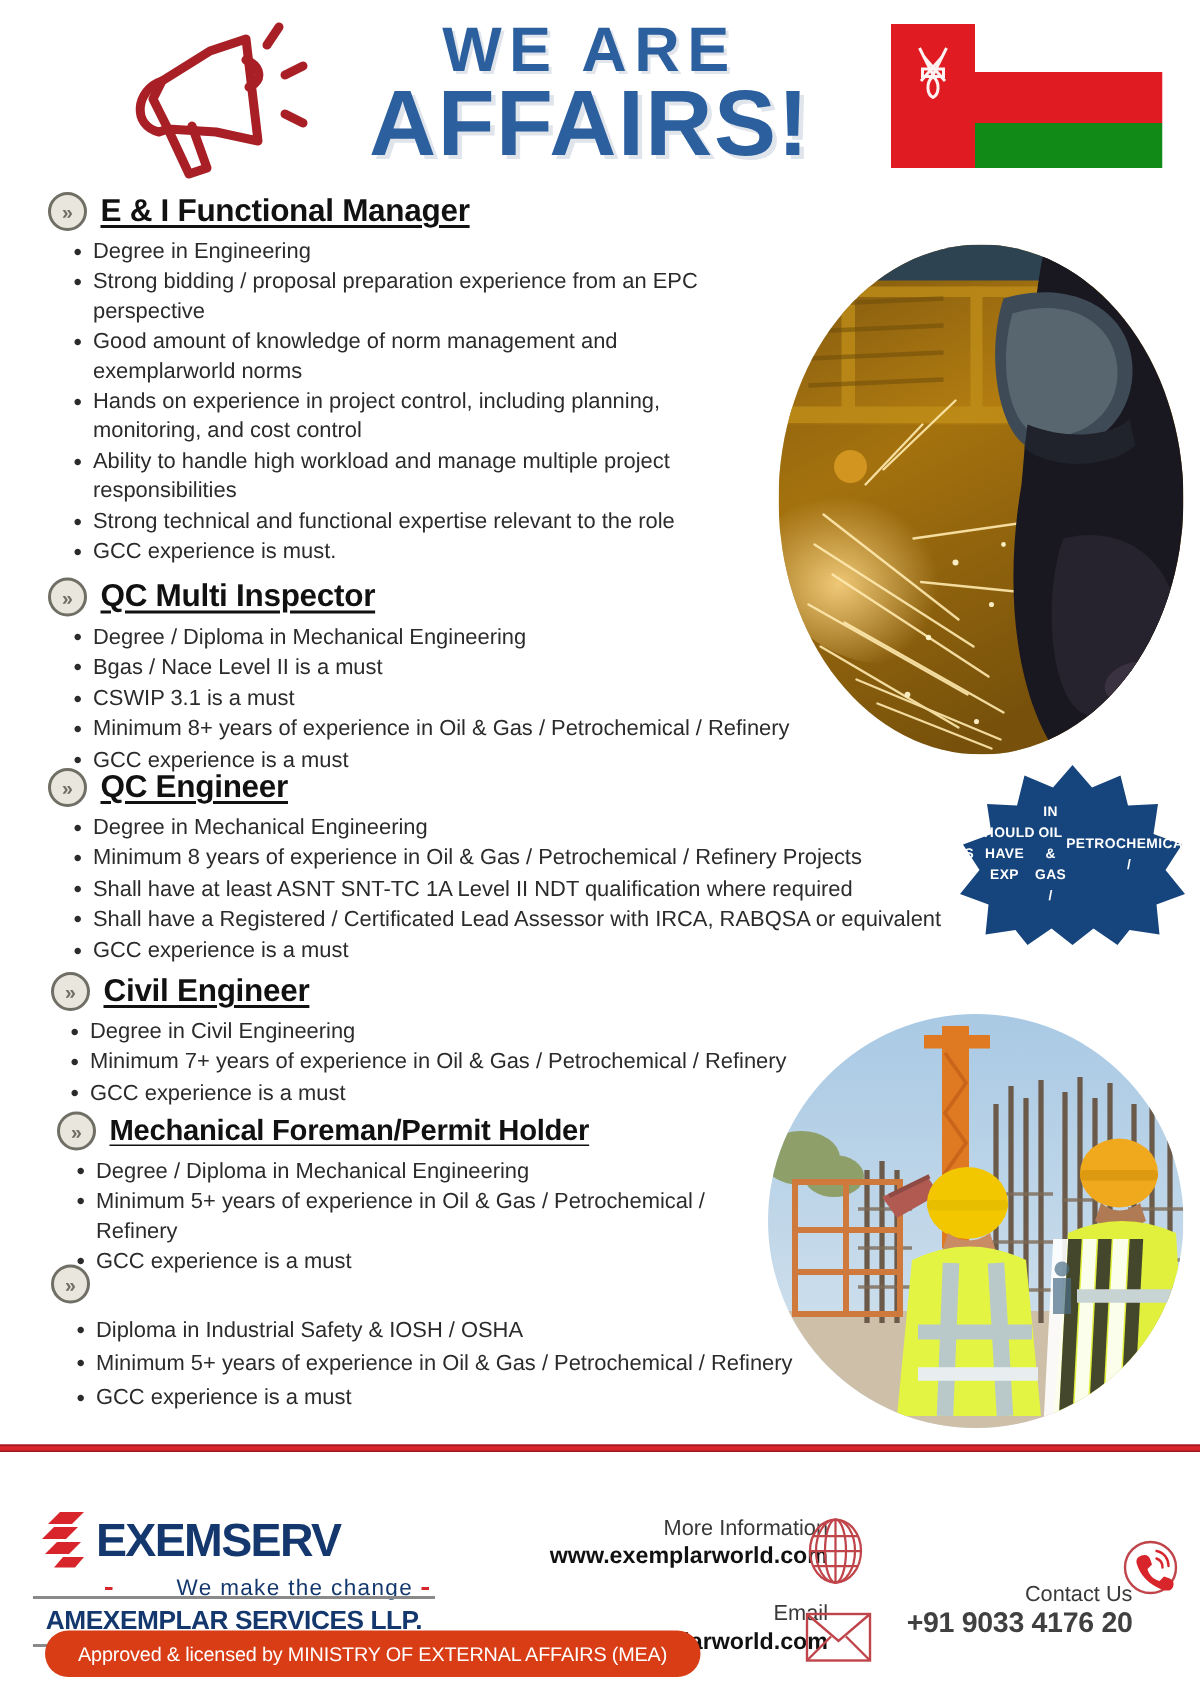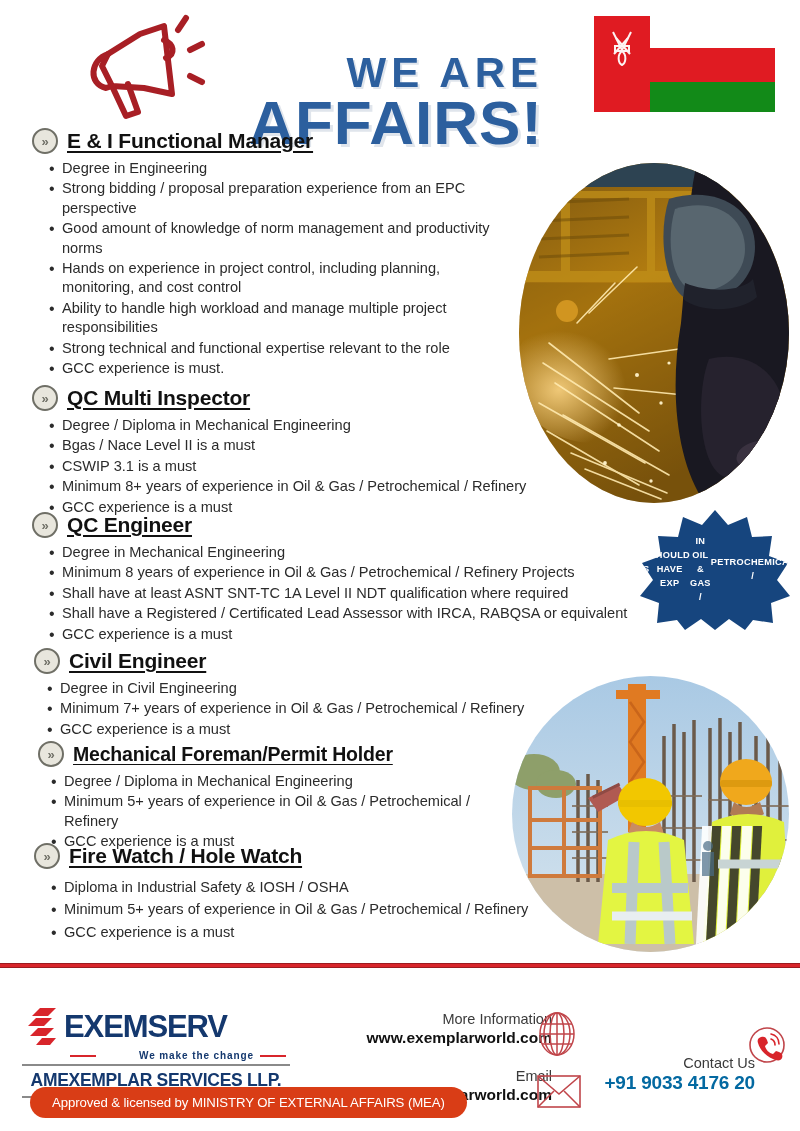--- a/index.html
+++ b/index.html
@@ -5,21 +5,21 @@
   * { margin:0; padding:0; box-sizing:border-box; }
   html,body { background:#fff; }
   body {
     width:800px; height:1131px; position:relative; overflow:hidden;
     font-family:"Liberation Sans", sans-serif; color:#1a1a1a;
   }
 
   
   .header { position:relative; height:125px; }
   .megaphone { position:absolute; left:78px; top:10px; width:132px; height:112px; }
-  .hiring-block { position:absolute; left:243px; top:12px; width:300px; text-align:right;margin-top:40px; }
+  .hiring-block { position:absolute; left:243px; top:12px; width:300px; text-align:center; }
   .we-are {
     font-size:42px; font-weight:bold; color:#2c5f9e;
     letter-spacing:5px; line-height:0.98;
     text-shadow:2px 2px 0 rgba(160,175,195,.32);
   }
   .hiring {
     font-size:62px; font-weight:bold; color:#2c5f9e;
     letter-spacing:1px; line-height:0.98;
     text-shadow:3px 3px 0 rgba(160,175,195,.32);
   }
@@ -88,41 +88,41 @@
   #logo-wrap { position:absolute; left:26px; top:10px; width:260px; }
   .logo-row { display:flex; align-items:center; gap:4px; }
   .logo-mark { width:34px; height:40px; flex:none; }
   .logo-word {
     font-size:31px; font-weight:bold; color:#14386e;
     letter-spacing:-1.1px; line-height:1;
   }
   .tagline-row { display:flex; align-items:center; gap:6px; margin:4px 0 0 44px; }
   .tag-line { flex:1; height:2px; background:#d8252b; }
   .tagline-txt {
-    font-size:10px; font-weight:bold; color:#14386e;
+    font-size:15px; font-weight:normal; color:#14386e;
     letter-spacing:.9px; white-space:nowrap;margin-left:37px;
   }
   #llp-wrap { position:absolute; left:22px; top:68px; width:268px; }
   .llp-rule { height:2px; background:#8a8a8a; }
   .llp-txt {
     font-size:17.5px; font-weight:bold; color:#14386e;
     letter-spacing:-.3px; text-align:center; padding:4px 0 5px;
     white-space:nowrap;
   }
 
   #info-col { position:absolute; left:312px; top:14px; width:240px; text-align:right; }
   #email-col { position:absolute; left:312px; top:71px; width:240px; text-align:right; }
   .sm-label { font-size:14.5px; color:#3a3a3a; line-height:1.25; }
   .bold-val { font-size:15.5px; font-weight:bold; color:#111; line-height:1.3; white-space:nowrap; }
   #globe-icon { position:absolute; left:536px; top:14px; width:42px; height:48px; }
   #mail-icon  { position:absolute; left:536px; top:77px; width:46px; height:37px; }
 
   #contact-col { position:absolute; left:580px; top:58px; width:175px; text-align:right; }
   #contact-col .sm-label { font-size:14.5px; }
-  #contact-col .phone { font-size:19px; font-weight:bold; color:#0369a1; white-space:nowrap; letter-spacing:-.2px; }
+  #contact-col .phone { font-size:19px; font-weight:bold; color:#404040; white-space:nowrap; letter-spacing:-.2px; }
   #phone-icon { position:absolute; left:748px; top:1026px; width:38px; height:38px; }
 
   #mea-badge {
     position:absolute; left:30px; top:1087px;
     background:#d93d16; color:#fff; border-radius:22px;
     padding:8px 22px; font-size:13.2px; font-weight:normal;
     letter-spacing:-.1px; white-space:nowrap;
   }
 </style>
 </head>
@@ -344,21 +344,21 @@
 </div>
 
 <div class="job" id="job0">
   <div class="job-head">
     <span class="chev-badge">»</span>
     <span class="job-title">E &amp; I Functional Manager</span>
   </div>
   <ul class="reqs">
     <li>Degree in Engineering</li>
     <li>Strong bidding / proposal preparation experience from an EPC perspective</li>
-    <li>Good amount of knowledge of norm management and productivity norms</li>
+    <li>Good amount of knowledge of norm management and exemplarworld norms</li>
     <li>Hands on experience in project control, including planning, monitoring, and cost control</li>
     <li>Ability to handle high workload and manage multiple project responsibilities</li>
     <li> Strong technical and functional expertise relevant to the role</li>
     <li>GCC experience is must.</li>
   </ul>
 </div>
 
 <div class="job" id="job1">
   <div class="job-head">
     <span class="chev-badge">»</span>
@@ -407,21 +407,20 @@
   <ul class="reqs">
     <li>Degree / Diploma in Mechanical Engineering</li>
     <li>Minimum 5+ years of experience in Oil &amp; Gas / Petrochemical / Refinery</li>
     <li>GCC experience is a must</li>
   </ul>
 </div>
 
 <div class="job" id="job5">
   <div class="job-head">
     <span class="chev-badge">»</span>
-    <span class="job-title">Fire Watch / Hole Watch</span>
   </div>
   <ul class="reqs">
     <li> Diploma in Industrial Safety &amp; IOSH / OSHA</li>
     <li>Minimum 5+ years of experience in Oil &amp; Gas / Petrochemical / Refinery</li>
     <li>GCC experience is a must</li>
   </ul>
 </div>
 
 <div id="divider"></div>
 

